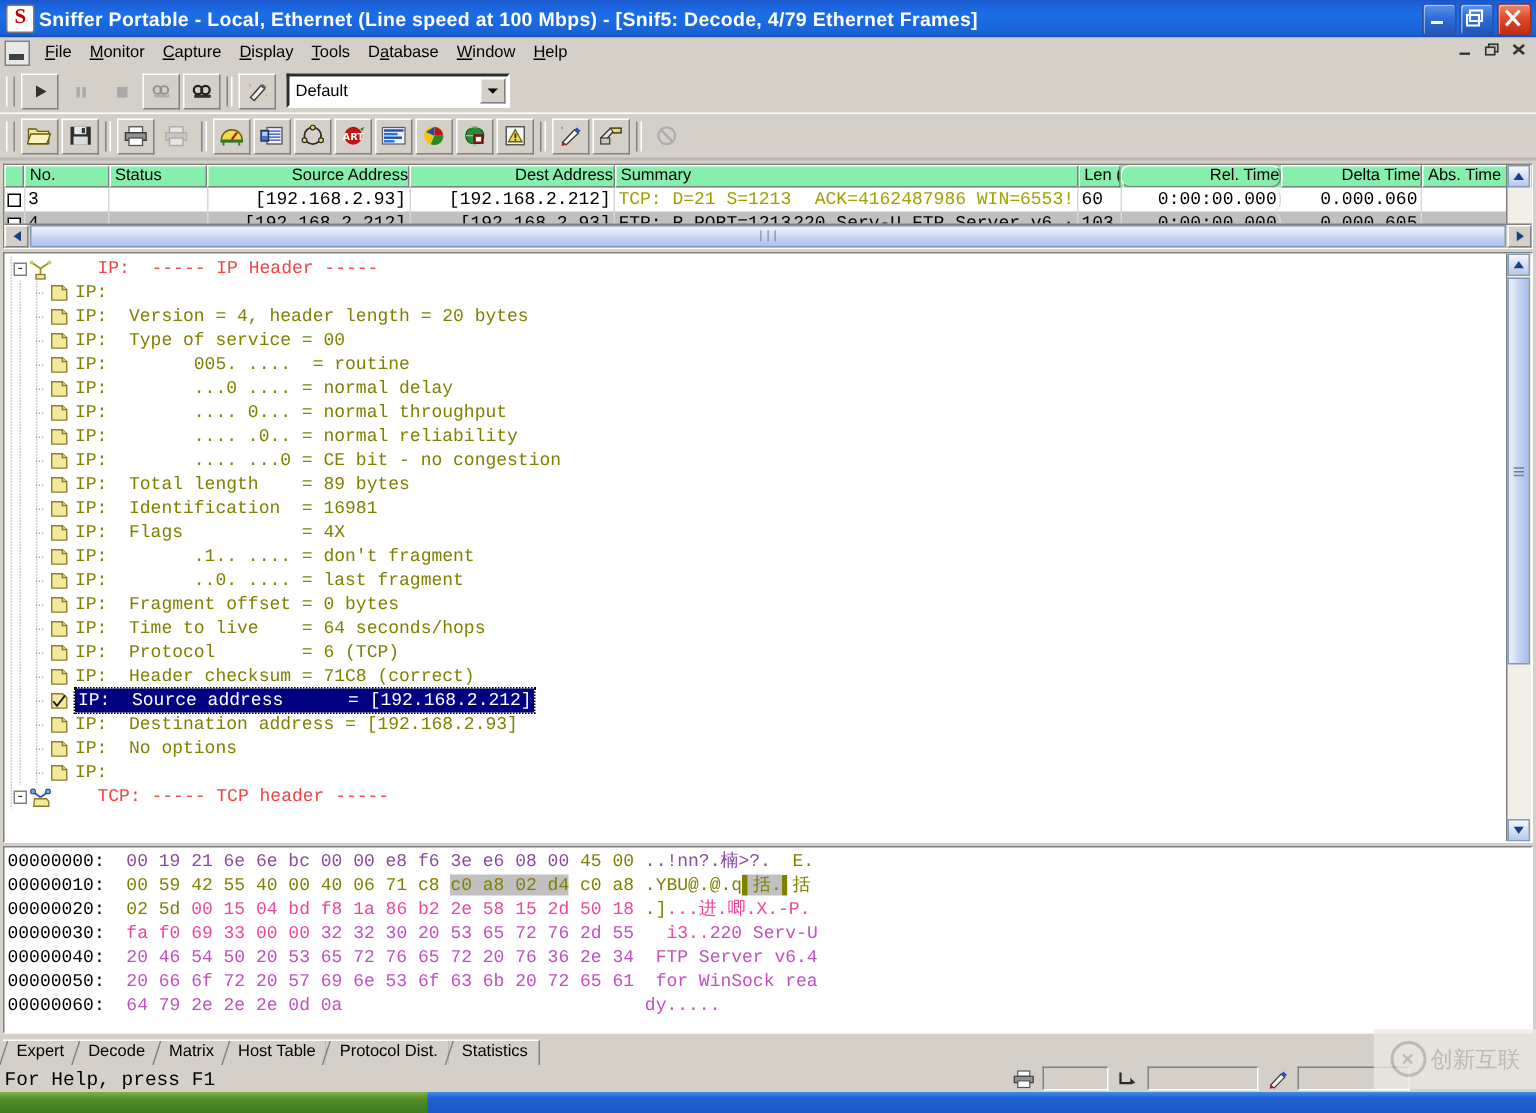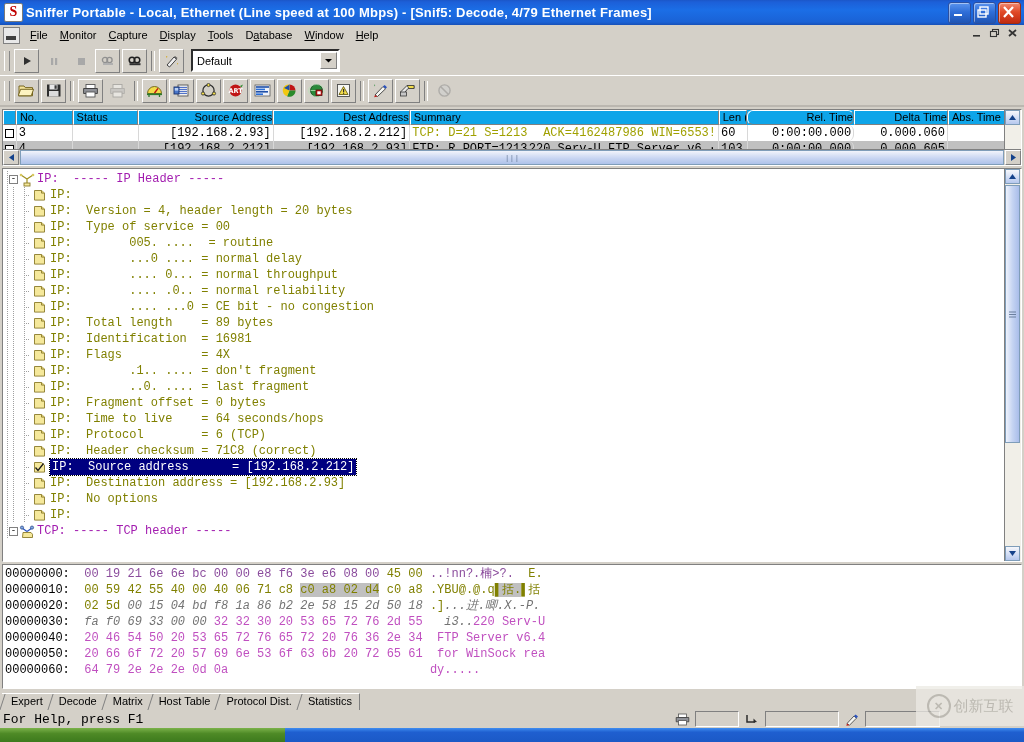--- a/index.html
+++ b/index.html
@@ -82,21 +82,21 @@
     border-bottom:2px solid #bbb7b0;
   }
   svg{display:block;}
 
   
   .pktpane{
     margin:2px 2px 0 2px;background:#fff;border:1px solid;
     border-color:#808080 #fff #fff #808080;height:55px;position:relative;
     font-family:"Liberation Mono", monospace;
   }
-  .pkthdr{display:flex;height:15px;background:#0ea5e9;}
+  .pkthdr{display:flex;height:15px;background:#86efac;}
   .pkthdr .hcell{
     border:1px solid;border-color:#fff #808080 #808080 #fff;
     font-size:11px;font-family:"Liberation Sans",sans-serif;
     padding-left:3px;line-height:13px;overflow:hidden;white-space:nowrap;
     box-sizing:border-box;height:15px;
   }
   .pktrow{display:flex;height:16px;line-height:16px;white-space:nowrap;}
   .pktrow.sel{background:#c0c0c0;}
   .pktrow .cell{
     font-size:12px;font-family:"Liberation Mono",monospace;
@@ -155,35 +155,35 @@
   .telbow{width:10px;height:16px;position:relative;flex:0 0 auto;}
   .telbow:before{content:"";position:absolute;left:4px;top:0;bottom:0;width:1px;
     background-image:linear-gradient(to bottom,#a0a0a0 50%,transparent 50%);background-size:1px 2px;}
   .telbow:after{content:"";position:absolute;left:4px;top:8px;width:6px;height:1px;
     background-image:linear-gradient(to right,#a0a0a0 50%,transparent 50%);background-size:2px 1px;}
   .tico{width:15px;height:13px;flex:0 0 auto;margin-right:3px;}
   .ttext{
     font-family:"Liberation Mono",monospace;font-size:12px;color:#808000;white-space:pre;
   }
   .trow.selrow .ttext{background:#000080;color:#ffffff;padding:0 2px;outline:1px dotted #000;}
-  .trow.rootrow .ttext{color:#a21caf;}
+  .trow.rootrow .ttext{color:#ef4444;margin-left:28px;}
 
   
   .hexpane{
     margin:2px 2px 0 2px;background:#fff;border:1px solid;
     border-color:#808080 #fff #fff #808080;height:122px;position:relative;overflow:hidden;
     padding:1px 0 0 2px;
   }
   .hexrow{height:16px;line-height:16px;font-family:"Liberation Mono",monospace;font-size:12px;white-space:pre;}
   .hoff{color:#000;}
   .hb{white-space:pre;}
   .hasc{white-space:pre;}
   .c-eth{color:#8a4b9c;}
   .c-ip{color:#808000;}
-  .c-tcp{color:#737373;font-style:italic;}
+  .c-tcp{color:#ec4899;}
   .c-data{color:#c050c0;}
   .selhex{background:#c0c0c0;}
 
   
   .tabstrip{position:absolute;left:0;bottom:32px;height:18px;width:1024px;display:flex;align-items:flex-end;
     background:#d4d0c8;padding-left:2px;}
   .tab{
     height:16px;line-height:15px;font-size:11px;padding:0 7px 0 9px;color:#000;
     background:#d4d0c8;position:relative;margin-right:-1px;
     border-top:1px solid #fff;border-right:1px solid #808080;

